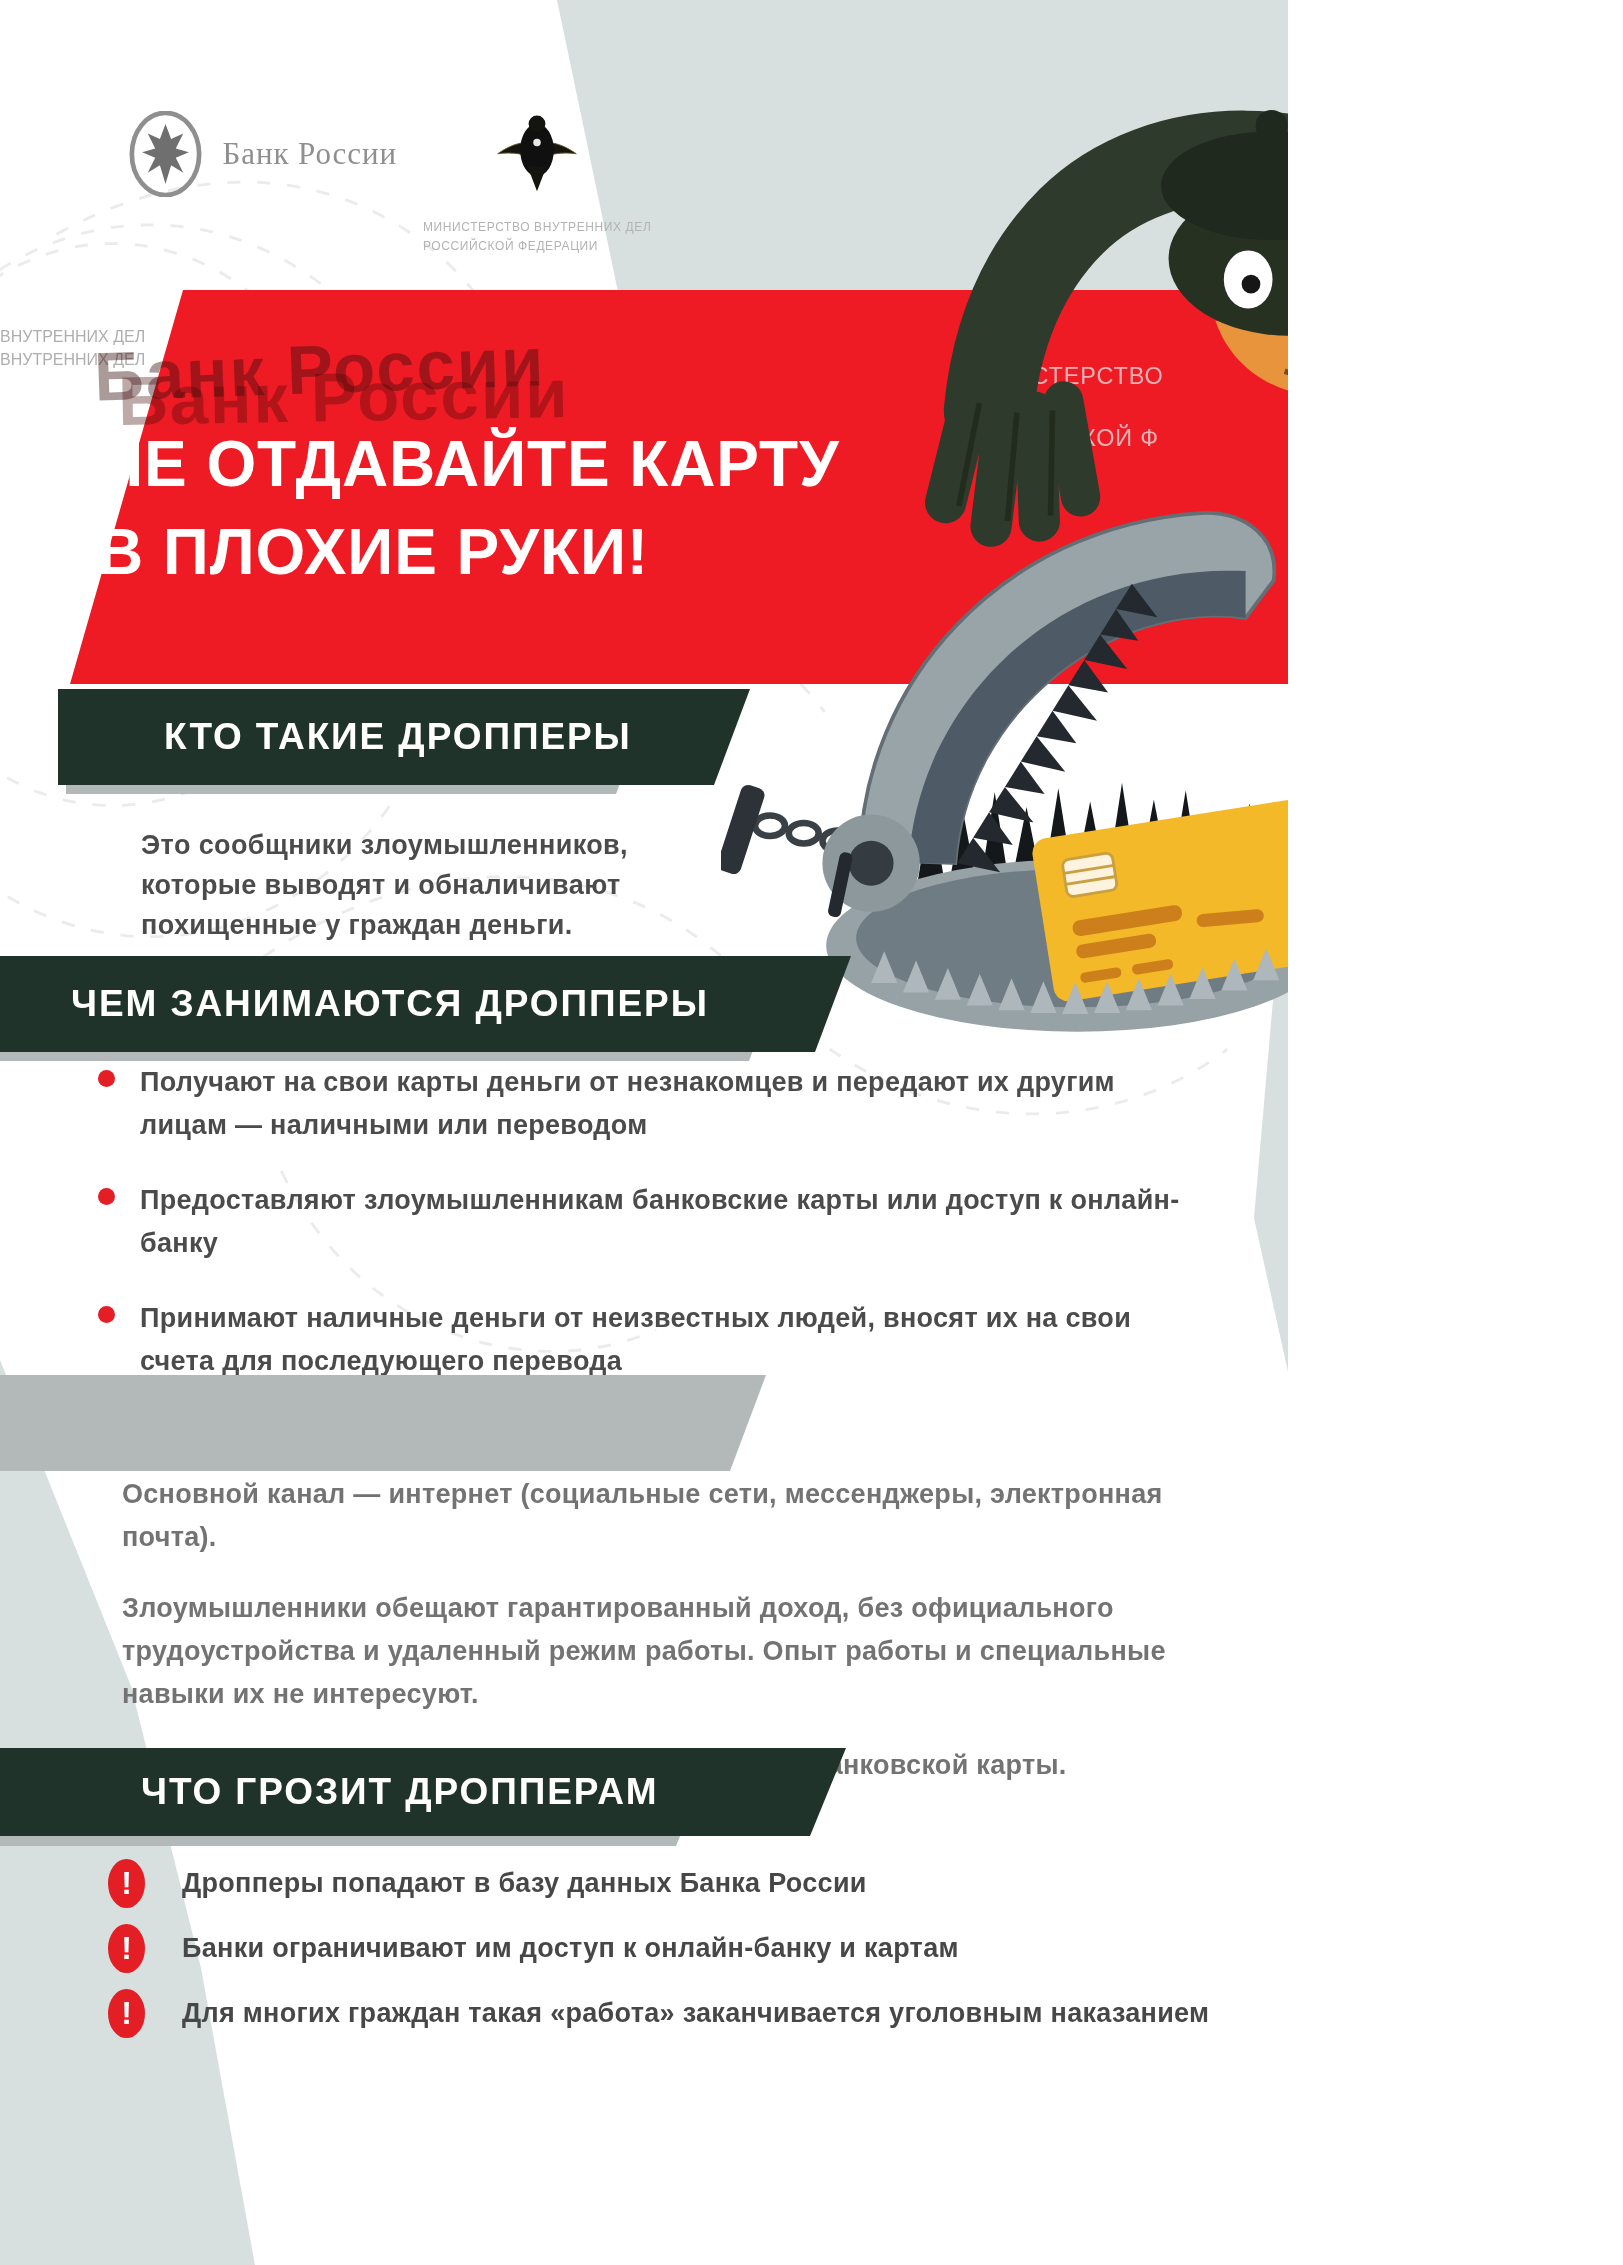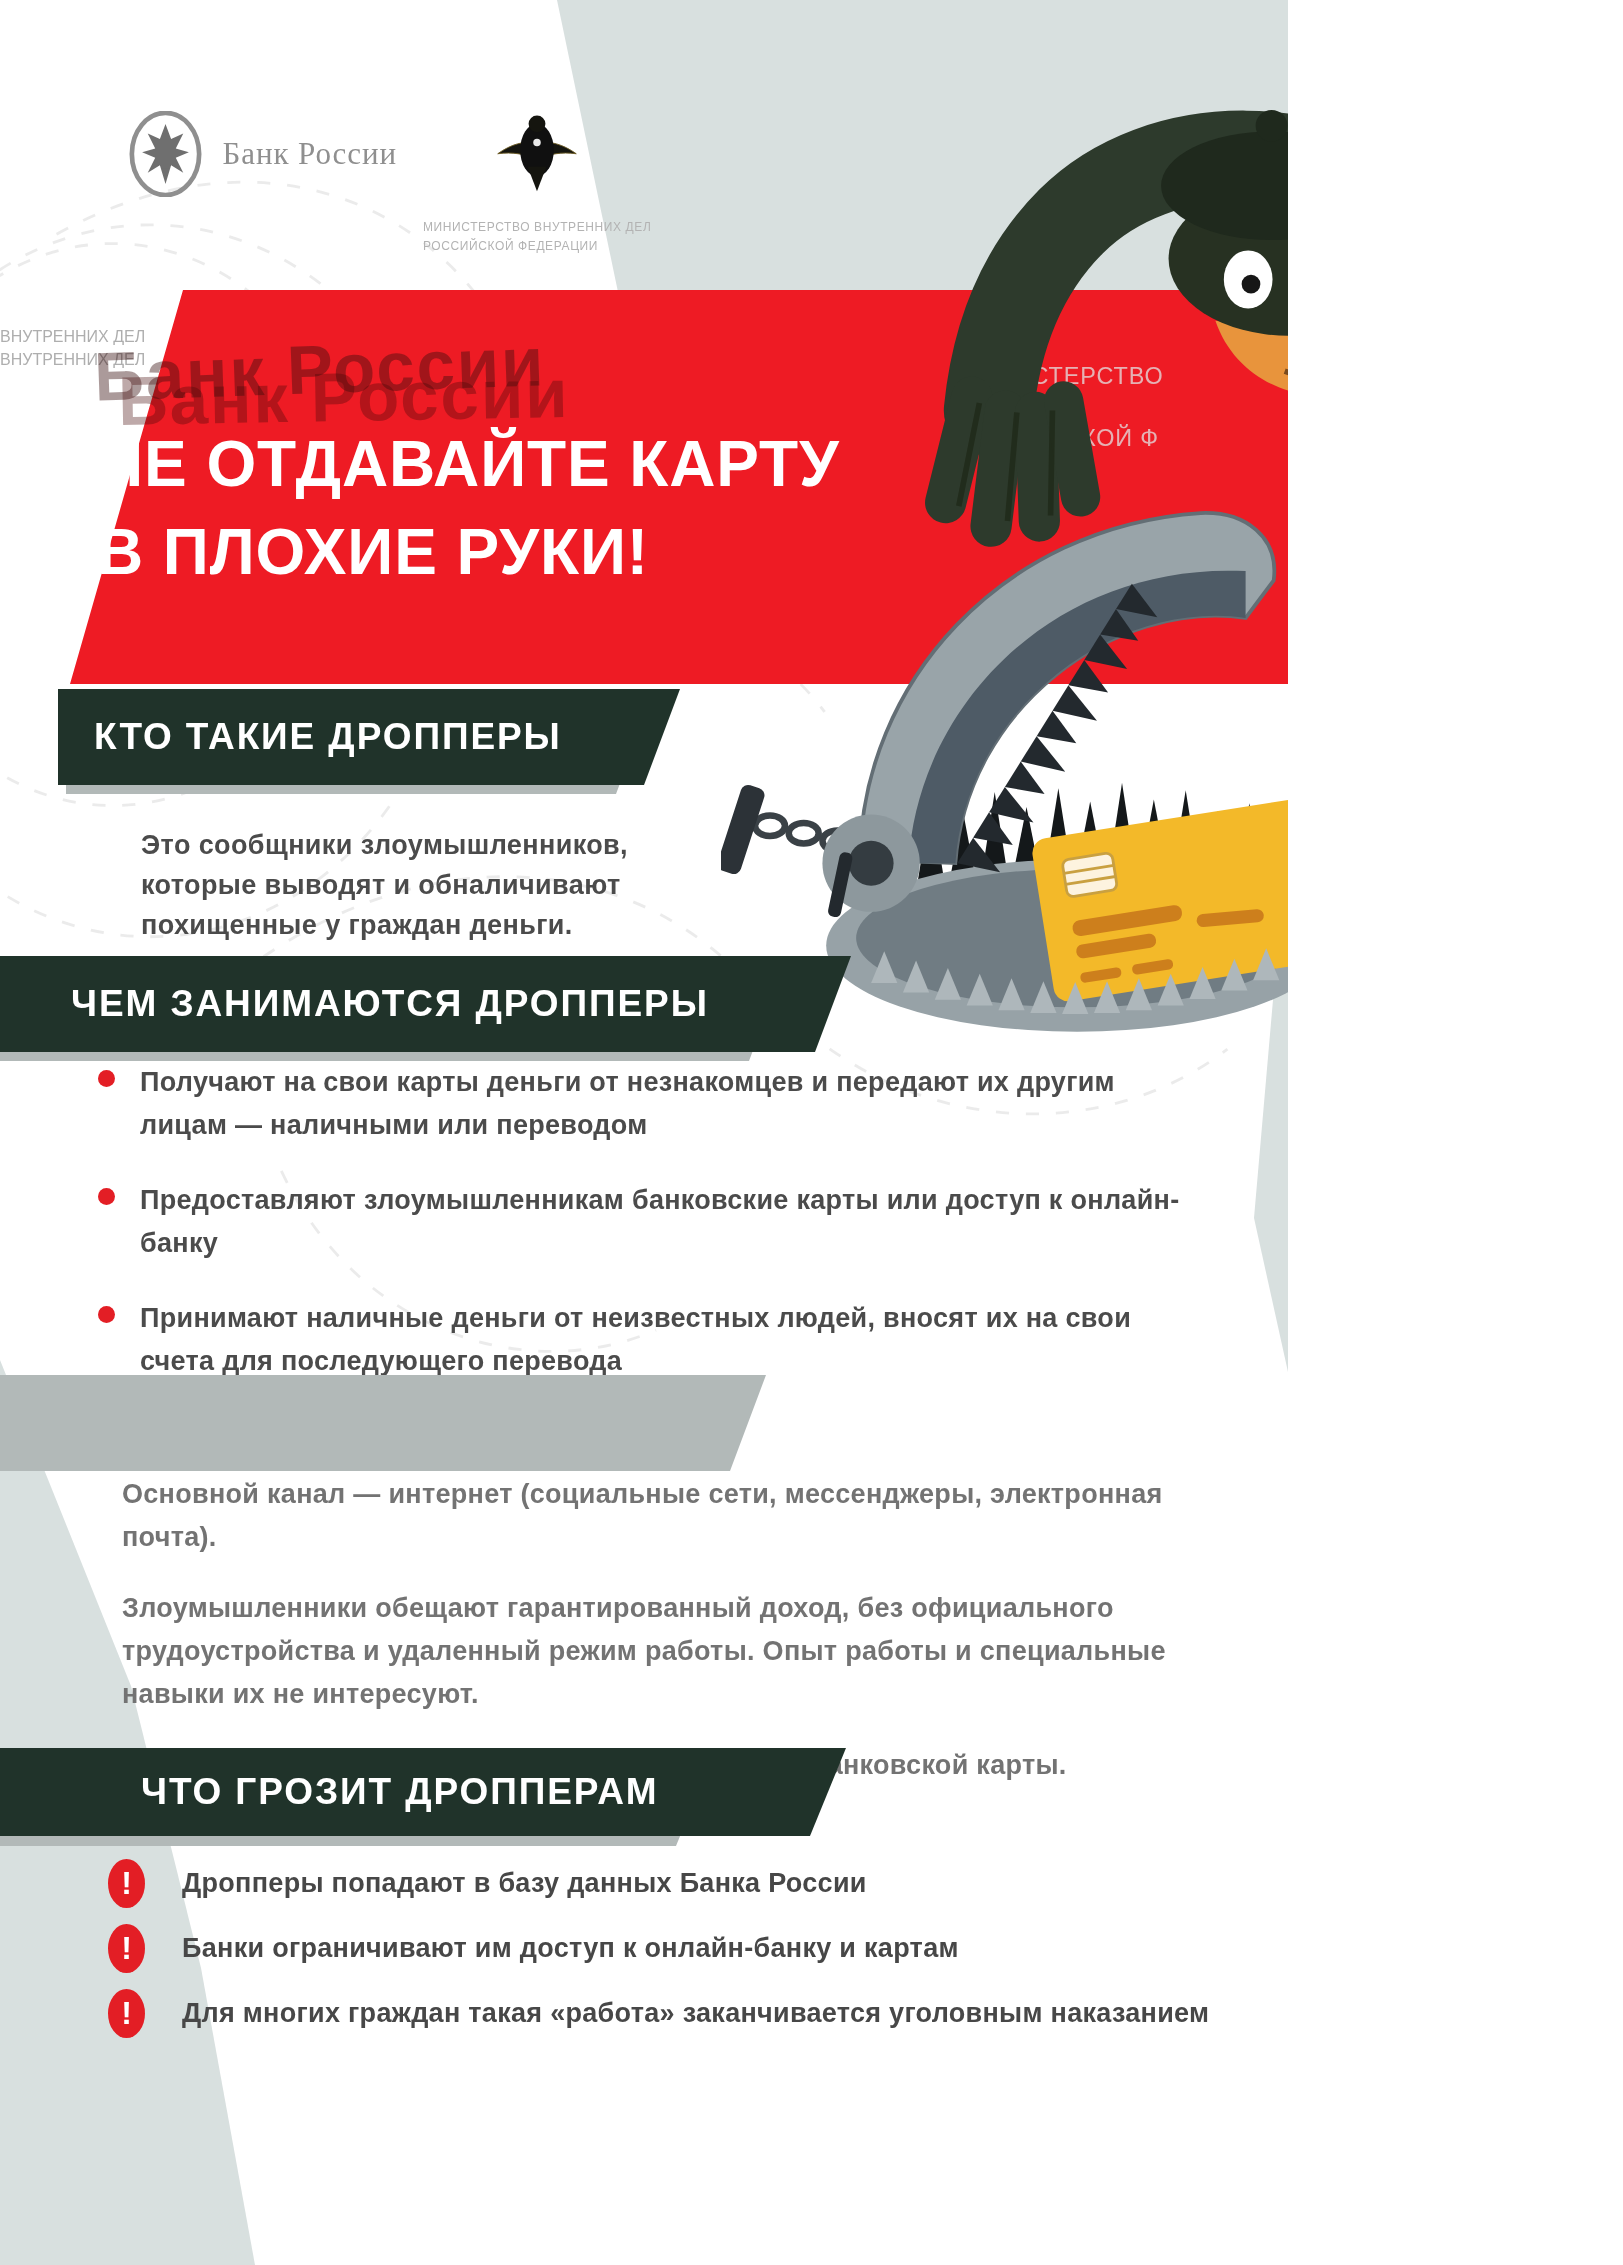--- a/index.html
+++ b/index.html
@@ -31,21 +31,21 @@
     font-size:23.4px;line-height:62px;color:rgba(225,228,228,.75);letter-spacing:0.9px;white-space:nowrap;}
   .title{position:absolute;left:97px;top:420px;color:#ffffff;font-weight:800;
     font-size:64px;line-height:88px;letter-spacing:0.9px;white-space:nowrap;}
   
   .band-shadow{position:absolute;background:#b2b9b8;}
   .band{position:absolute;background:#20332a;color:#ffffff;display:flex;align-items:center;
     font-weight:700;font-size:37px;letter-spacing:1.9px;white-space:nowrap;
     clip-path:polygon(0 0,100% 0,calc(100% - 36px) 100%,0 100%);}
   .slant{clip-path:polygon(0 0,100% 0,calc(100% - 36px) 100%,0 100%);}
   .b1s{left:66px;top:698px;width:586px;height:96px;}
-  .b1{left:58px;top:689px;width:586px;height:96px;padding-left:36px;}
+  .b1{left:58px;top:689px;width:586px;height:96px;padding-left:106px;}
   .b2s{left:0;top:965px;width:785px;height:96px;}
   .b2{left:0;top:956px;width:780px;height:96px;padding-left:71px;}
   .b3s{left:0;top:1375px;width:766px;height:96px;}
   .b3{left:0;top:1366px;width:761px;height:96px;padding-left:141px;}
   .b4s{left:0;top:1758px;width:712px;height:88px;}
   .b4{left:0;top:1748px;width:705px;height:88px;padding-left:141px;}
   
   .soft{filter:blur(0.5px);}
   .s1-text{position:absolute;left:141px;top:789px;font-size:27px;line-height:40px;
     font-weight:700;color:#4b4b4b;letter-spacing:0.4px;margin-top:36px;}

